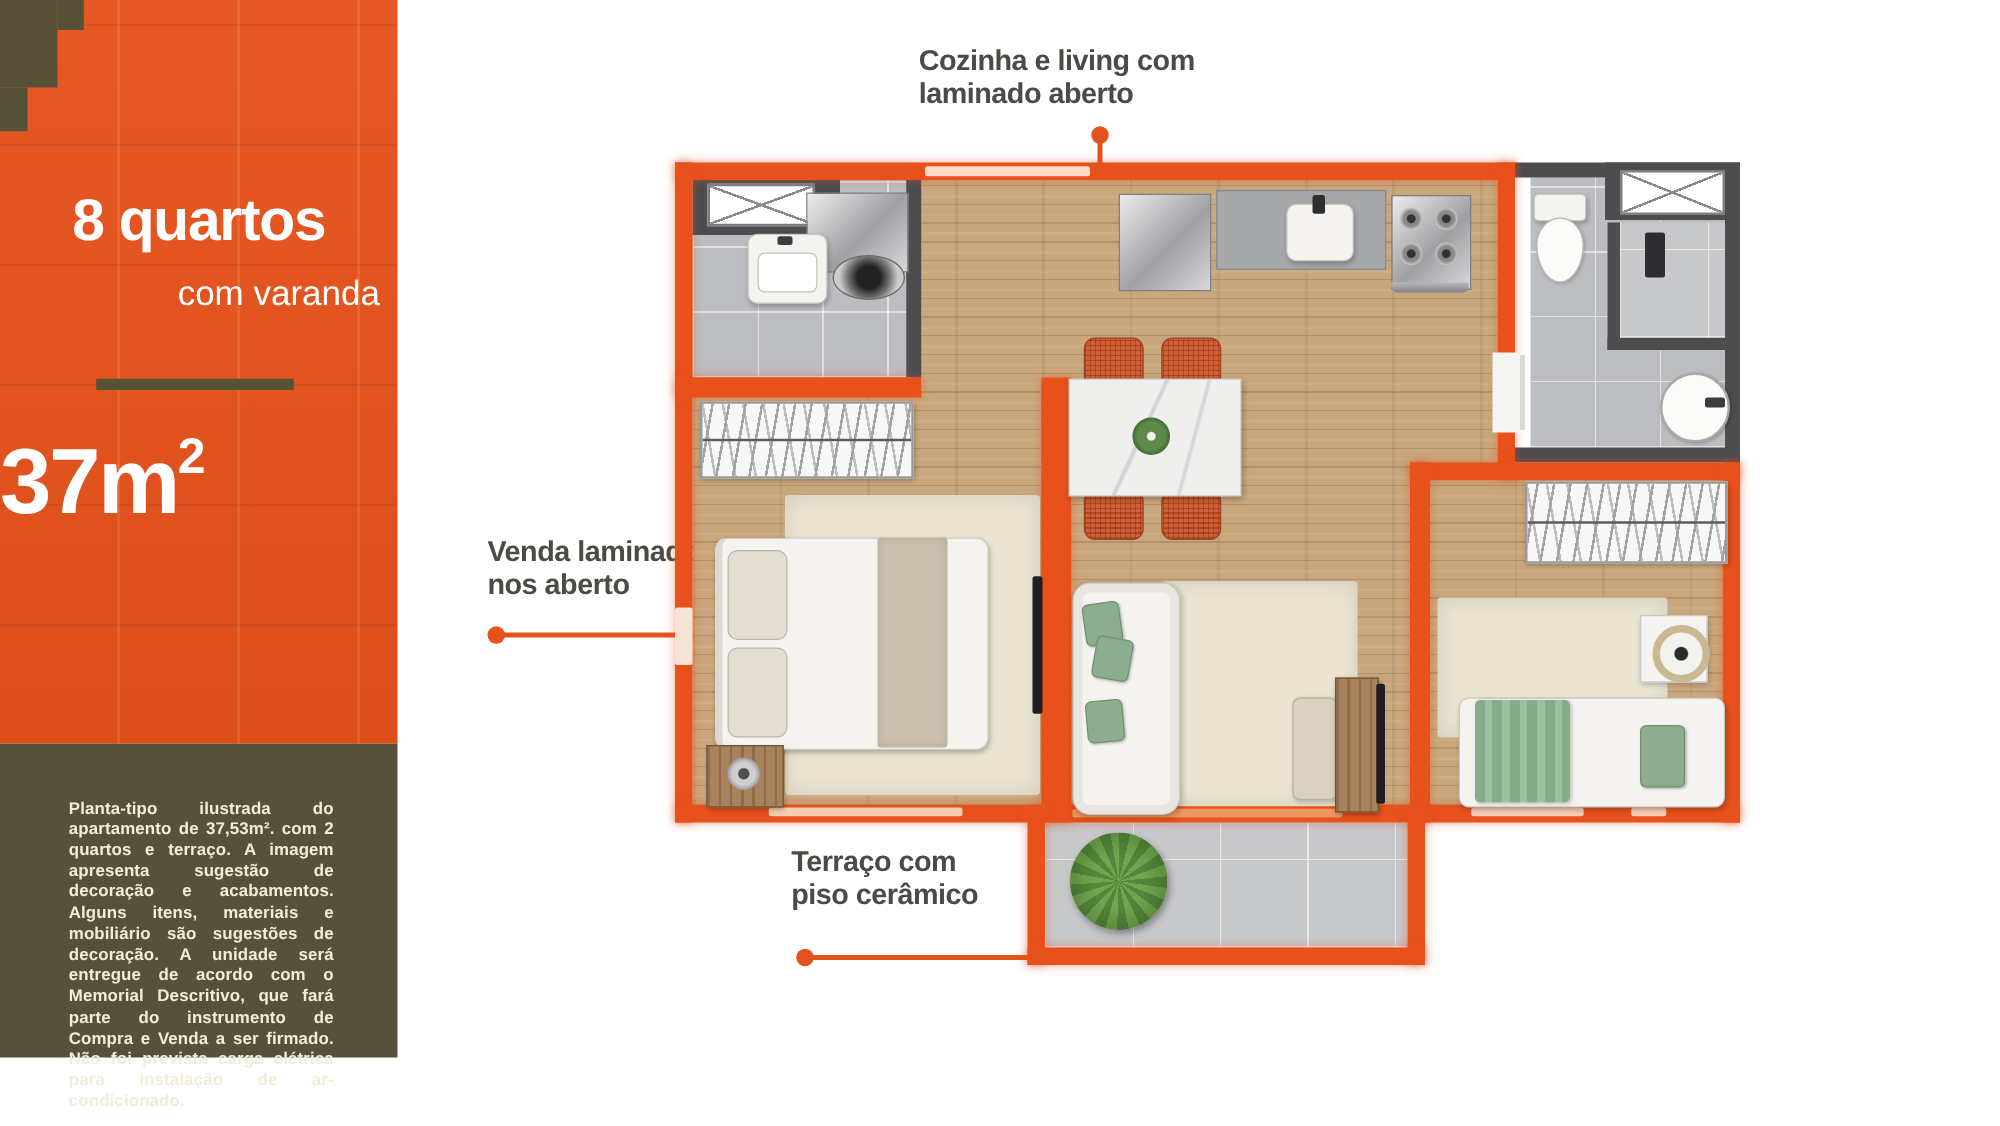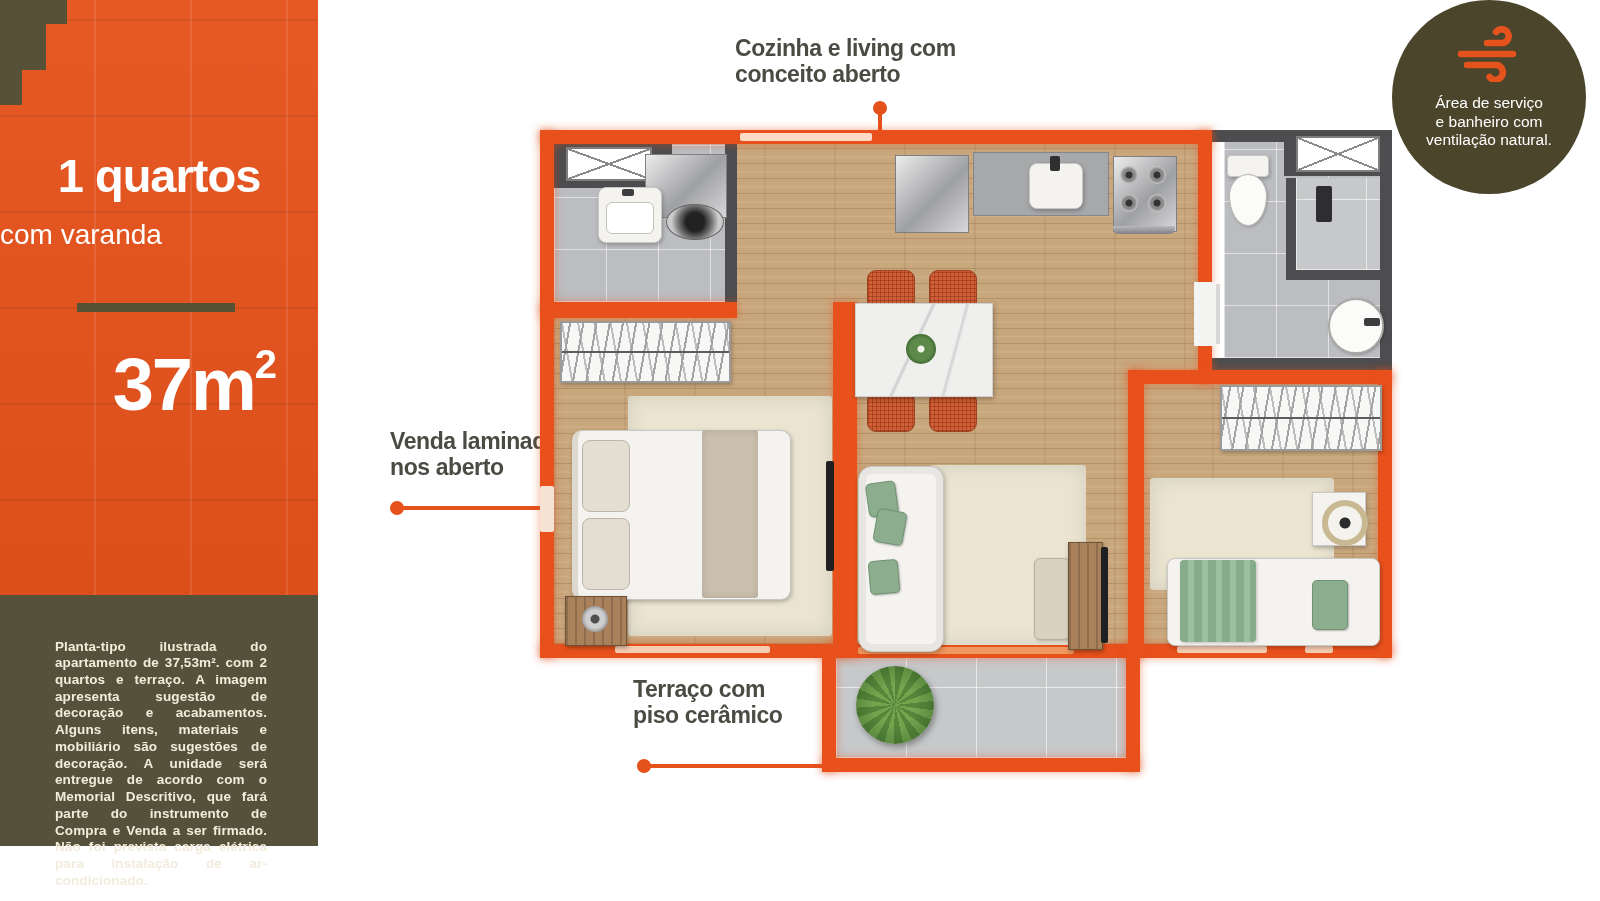--- a/index.html
+++ b/index.html
@@ -8,25 +8,25 @@
 
   
   .sidebar-orange{position:absolute;left:0;top:0;width:318px;height:595px;background-color:#e5521c;
     background-image:
       repeating-linear-gradient(90deg, transparent 0 94px, rgba(255,255,255,.10) 94px 96px),
       repeating-linear-gradient(0deg, transparent 0 94px, rgba(0,0,0,.07) 94px 96px),
       linear-gradient(180deg, rgba(255,255,255,.04), rgba(0,0,0,.04));}
   .deco{position:absolute;background:#575138;}
   .sb-title{position:absolute;left:0;top:148px;width:318px;text-align:center;color:#fff;
     font-size:47px;font-weight:bold;letter-spacing:-1px;}
-  .sb-subtitle{position:absolute;left:0;top:219px;width:304px;text-align:left;color:#fff;
+  .sb-subtitle{position:absolute;left:0;top:219px;width:304px;text-align:right;color:#fff;
     font-size:28px;font-weight:normal;}
   .sb-divider{position:absolute;left:77px;top:303px;width:158px;height:9px;background:#575136;}
-  .sb-area{position:absolute;left:0;top:342px;width:260px;text-align:right;color:#fff;
-    font-size:74px;font-weight:bold;letter-spacing:-2px;margin-left:15px;}
+  .sb-area{position:absolute;left:0;top:342px;width:260px;text-align:left;color:#fff;
+    font-size:74px;font-weight:bold;letter-spacing:-2px;}
   .sb-area sup{font-size:40px;vertical-align:super;position:relative;top:-6px;}
   .sidebar-olive{position:absolute;left:0;top:595px;width:318px;height:251px;background:#56513a;}
   .sb-disclaimer{position:absolute;left:55px;top:30px;width:212px;color:#f2ecdc;
     font-size:13.5px;line-height:1.24;text-align:justify;font-weight:bold;letter-spacing:.1px;}
 
   
   .note{position:absolute;color:#4b4b43;font-size:23px;font-weight:bold;line-height:1.12;letter-spacing:-.4px;}
   .leader{position:absolute;background:#e5521c;}
   .dot{position:absolute;width:14px;height:14px;border-radius:50%;background:#e5521c;}
 
@@ -90,64 +90,50 @@
 </style>
 </head>
 <body>
 
 <div class="stage">
 
   <div class="sidebar-orange">
     <div class="deco" style="left:0;top:0;width:46px;height:70px;"></div>
     <div class="deco" style="left:46px;top:0;width:21px;height:24px;"></div>
     <div class="deco" style="left:0;top:70px;width:22px;height:35px;"></div>
-    <div class="sb-title">1 quartos</div>
+    <div class="sb-title">8 quartos</div>
     <div class="sb-subtitle">com varanda</div>
     <div class="sb-divider"></div>
     <div class="sb-area"><span>37m</span><sup>2</sup></div>
   </div>
   <div class="sidebar-olive">
     <p class="sb-disclaimer">Planta-tipo ilustrada do apartamento de 37,53m². com 2 quartos e terraço. A imagem apresenta sugestão de decoração e acabamentos. Alguns itens, materiais e mobiliário são sugestões de decoração. A unidade será entregue de acordo com o Memorial Descritivo, que fará parte do instrumento de Compra e Venda a ser firmado. Não foi prevista carga elétrica para instalação de ar-condicionado.</p>
   </div>
 
   <div class="note" style="left:735px;top:36px;width:300px;text-align:left;">
     <span>Cozinha e living com</span><br>
-    <span>conceito aberto</span>
+    <span>laminado aberto</span>
   </div>
   <div class="dot" style="left:873px;top:101px;"></div>
   <div class="leader" style="left:878px;top:113px;width:4px;height:39px;"></div>
 
   <div class="note" style="left:390px;top:429px;width:170px;">
     <span>Venda laminado</span><br>
     <span>nos aberto</span>
   </div>
   <div class="dot" style="left:390px;top:501px;"></div>
   <div class="leader" style="left:397px;top:506px;width:157px;height:4px;"></div>
 
   <div class="note" style="left:633px;top:677px;width:170px;">
     <span>Terraço com</span><br>
     <span>piso cerâmico</span>
   </div>
   <div class="dot" style="left:637px;top:759px;"></div>
   <div class="leader" style="left:644px;top:764px;width:178px;height:4px;"></div>
 
-  <div class="badge">
-    <svg width="72" height="56" viewBox="0 0 72 52">
-      <g fill="none" stroke="#e5521c" stroke-width="6.5" stroke-linecap="round">
-        <path d="M34 15 h16 a7 7 0 1 0 -7 -11"></path>
-        <path d="M8 26 h52"></path>
-        <path d="M14 37 h30 a7.5 7.5 0 1 1 -7.5 12"></path>
-      </g>
-    </svg>
-    <div class="badge-text">
-      <span>Área de serviço</span><br>
-      <span>e banheiro com</span><br>
-      <span>ventilação natural.</span>
-    </div>
-  </div>
 
   <div class="plan">
 
     <div class="wood" style="left:14px;top:14px;width:644px;height:500px;"></div>
     <div class="tile" style="left:14px;top:14px;width:183px;height:158px;"></div>
     <div class="tile" style="left:684px;top:12px;width:156px;height:216px;"></div>
     <div class="wood" style="left:602px;top:254px;width:236px;height:260px;"></div>
     <div class="tile-light" style="left:296px;top:528px;width:290px;height:100px;"></div>
 
     <div class="dwall" style="left:672px;top:0;width:180px;height:12px;"></div>

